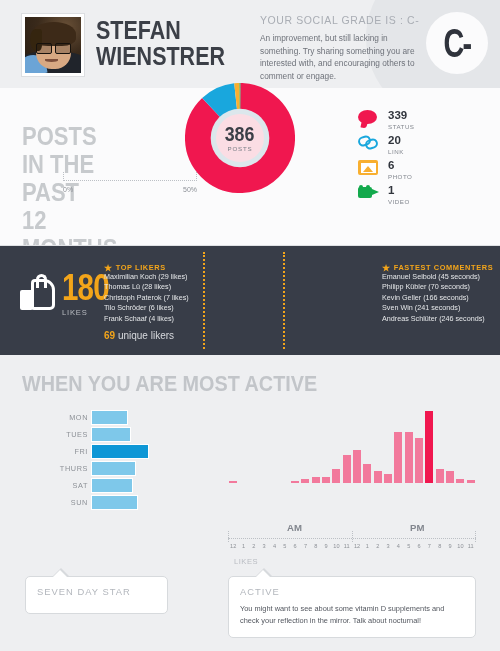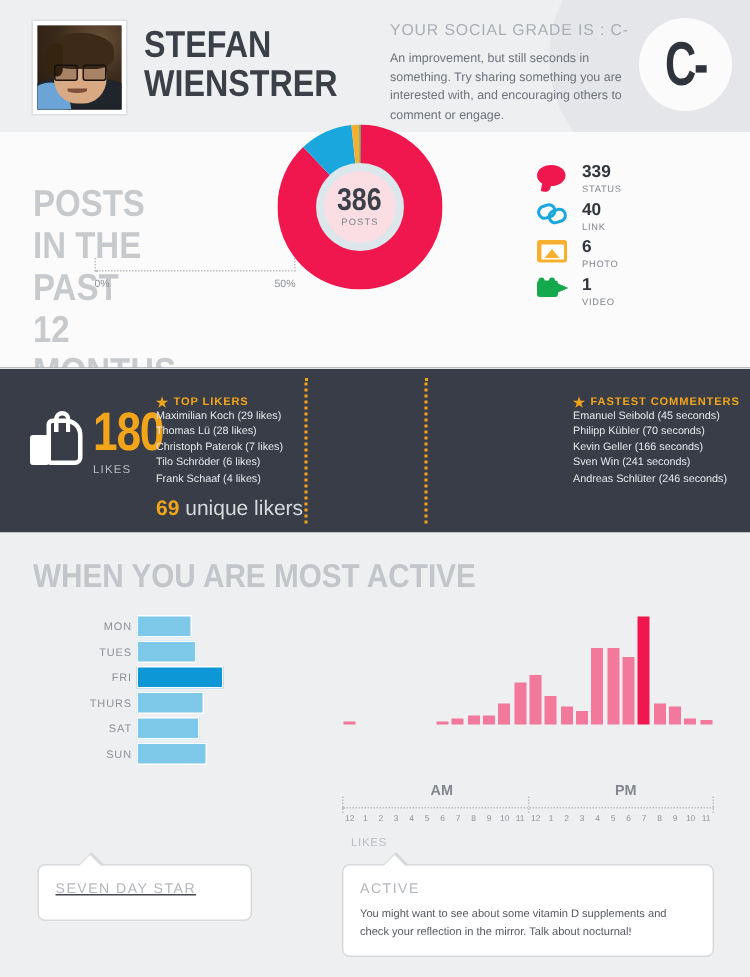--- a/index.html
+++ b/index.html
@@ -146,21 +146,21 @@
   .cap-under { font-size: 7.6px; color: #b9bcc2; letter-spacing: .8px; }
 
   .likes-num { position: absolute; left: 62px; top: 25px; font-size: 36px; line-height: 33px; }
   .likes-cap { position: absolute; left: 62px; top: 62px; }
 
   .toplikers { position: absolute; left: 104px; top: 263px; }
   .list-head { font-size: 7.4px; font-weight: bold; color: #f3a51a; letter-spacing: .6px;
     display: flex; align-items: center; }
   .star { color: #f3a51a; font-size: 9px; margin-right: 3px; line-height: 8px; }
   .list-item { font-size: 7.2px; color: #e6e8ea; line-height: 10.4px; white-space: nowrap; }
-  .unique { margin-top: 6px; font-size: 14px; color: #d7d9dd; }
+  .unique { margin-top: 6px; font-size: 10px; color: #d7d9dd; }
   .unique b { color: #f3a51a; }
 
   .noc { position: absolute; left: 208px; top: 258px; width: 76px; text-align: center; }
   .noc .n { font-size: 30px; line-height: 28px; transform: scaleX(0.82); display: inline-block; }
   .noc .c { font-size: 7.6px; color: #b9bcc2; letter-spacing: .5px; line-height: 10.5px; margin-top: 4px; }
   .noc .c b { color: #f3a51a; }
 
   .bubble-ico { position: absolute; left: 296px; top: 262px; width: 34px; height: 27px; }
   .bubble-ico .bx { position: absolute; inset: 0; border: 2.4px solid #fff; border-radius: 3px; }
   .bubble-ico .tail { position: absolute; left: 5px; bottom: -8px; width: 0; height: 0;
@@ -211,21 +211,21 @@
     position: absolute; background: #fff; border: 1px solid #d7dadd; border-radius: 5px;
     padding: 9px 11px 10px;
   }
   .callout:before, .callout:after {
     content: ""; position: absolute; left: 26px; width: 0; height: 0;
   }
   .callout:before { top: -9px; border-left: 9px solid transparent; border-right: 9px solid transparent;
     border-bottom: 9px solid #d7dadd; }
   .callout:after { top: -7.5px; border-left: 8px solid transparent; border-right: 8px solid transparent;
     border-bottom: 8px solid #fff; }
-  .co-left { left: 25px; top: 8px; width: 143px; text-decoration: underline; }
+  .co-left { left: 25px; top: 8px; width: 143px; }
   .co-right { left: 228px; top: 8px; width: 248px; }
   .co-title { font-size: 9.4px; color: #b3b7bd; letter-spacing: 1px; margin-bottom: 6px; }
   .co-body { font-size: 7.4px; line-height: 12px; color: #53575f; }
 </style>
 </head>
 <body>
 
 <div class="page">
 
   <div class="header">
@@ -248,21 +248,21 @@
       </div>
     </div>
 
     <div class="name">
       <div>STEFAN</div>
       <div>WIENSTRER</div>
     </div>
 
     <div class="grade-block">
       <div class="grade-title">YOUR SOCIAL GRADE IS : C-</div>
-      <div class="grade-desc">An improvement, but still seconds in something. Try sharing something you are interested with, and encouraging others to comment or engage.</div>
+      <div class="grade-desc">An improvement, but still lacking in something. Try sharing something you are interested with, and encouraging others to comment or engage.</div>
 
     </div>
   </div>
 
   <div class="posts-section">
     <div class="posts-head">
       <div>POSTS</div>
       <div>IN THE PAST</div>
       <div>12 MONTHS...</div>
     </div>
@@ -294,21 +294,21 @@
         </div>
       </div>
       <div class="leg-row">
         <div class="leg-ico">
             <div class="ic-link">
               <i></i>
               <i></i>
             </div>
           </div>
         <div class="leg-txt">
-          <div class="leg-num">40</div>
+          <div class="leg-num">20</div>
           <div class="leg-cap">LINK</div>
         </div>
       </div>
       <div class="leg-row">
         <div class="leg-ico">
             <div class="ic-photo"></div>
           </div>
         <div class="leg-txt">
           <div class="leg-num">6</div>
           <div class="leg-cap">PHOTO</div>

